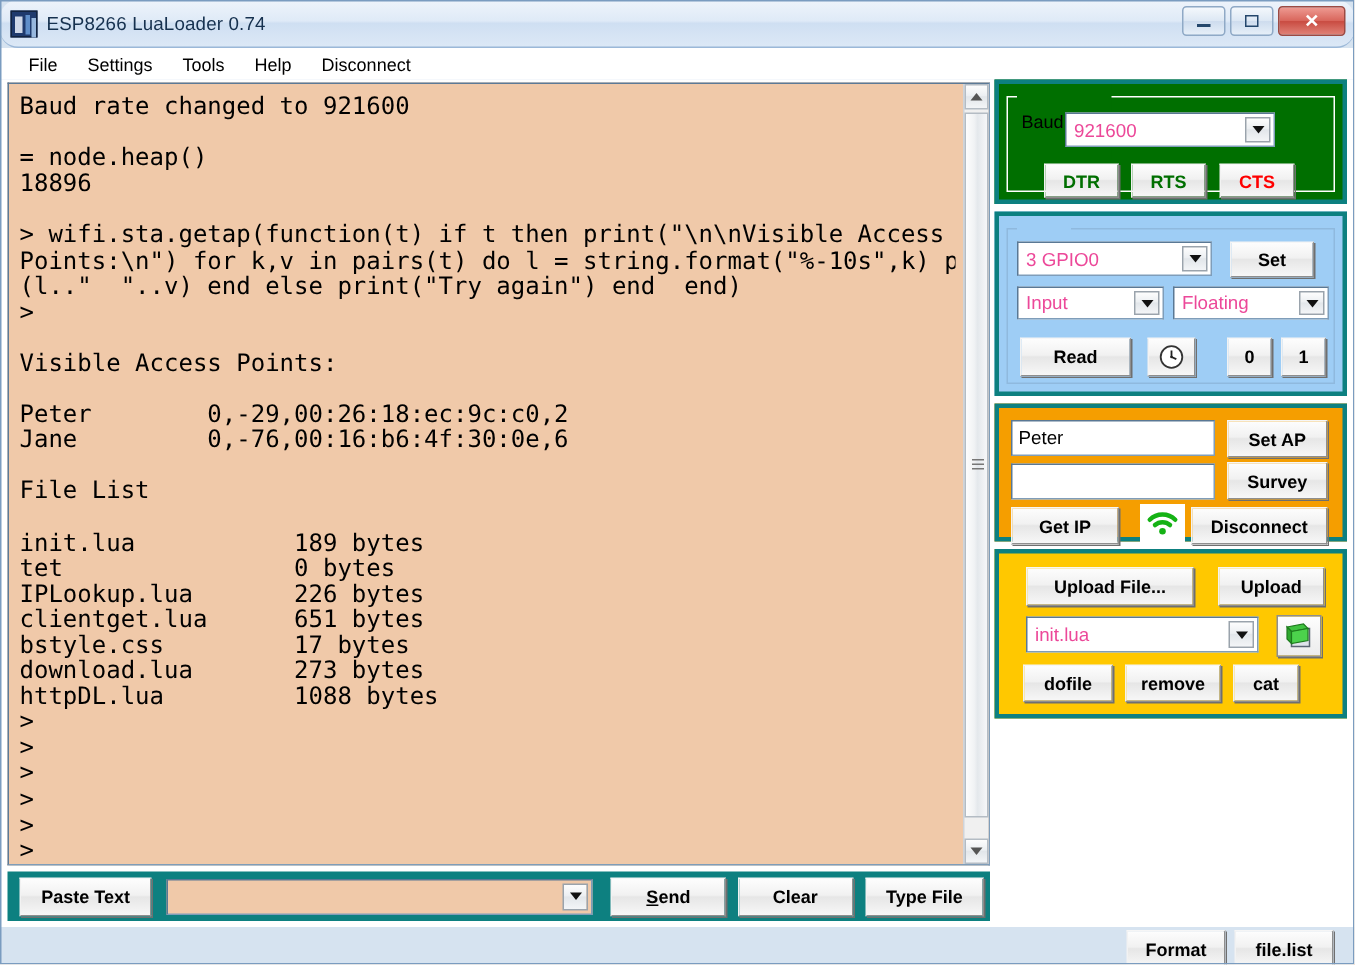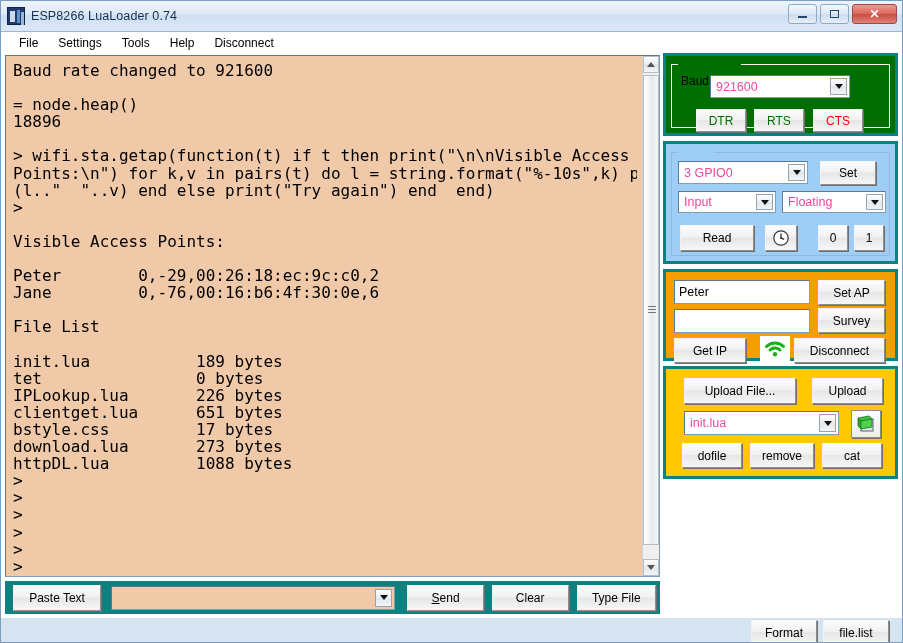--- a/index.html
+++ b/index.html
@@ -14,21 +14,21 @@
     overflow: hidden;
     background: #d6e3f0;
     font-family: "Liberation Sans", sans-serif;
   }
 
   
   .titlebar {
     position: absolute; left: 0; top: 0; width: 903px; height: 32px;
     background: linear-gradient(to bottom, #eef4fb 0%, #dfeaf7 45%, #cfdff2 50%, #dce8f6 100%);
     border-bottom: 1px solid #9bb8d8;
-    display: flex; align-items: center;
+    display: flex; align-items: center; border-radius: 12px;
   }
   .app-icon {
     width: 18px; height: 18px; margin-left: 7px; margin-right: 6px;
     background: #1f3a6d; position: relative; flex: none;
     border: 1px solid #12233f;
   }
   .app-icon::before {
     content: ""; position: absolute; left: 2px; top: 3px;
     width: 5px; height: 11px; background: #cfd8e8;
   }
@@ -118,21 +118,21 @@
     position: absolute; left: 5px; top: 528px; width: 655px; height: 33px;
     background: #0d8080;
     display: flex; align-items: center; padding: 0 4px;
   }
   .btn {
     background: linear-gradient(to bottom, #fdfdfd, #f1f1f1 45%, #e6e6e6 50%, #f7f7f7);
     border: 1px solid #8e8e8e;
     border-top-color: #f6f6f6; border-left-color: #f2f2f2;
     box-shadow: 1px 1px 0 0 #6f6f6f;
     font-family: "Liberation Sans", sans-serif;
-    font-size: 12px; font-weight: normal; color: #000;
+    font-size: 12px; font-weight: bold; color: #000;
     display: flex; align-items: center; justify-content: center;
     cursor: default; user-select: none;
   }
   .tb-paste { width: 92px; height: 26px; margin-left: 4px; }
   .tb-combo {
     width: 297px; height: 24px; margin-left: 10px; position: relative;
     background: #f0c9a9; border: 1px solid #7f9db9;
     border-top-color: #5a7894; border-left-color: #5a7894;
   }
   .combo-arrow {
@@ -401,21 +401,21 @@
         <div class="note-icon" style="left:185px; top:41px;">
           <svg width="20" height="20" viewBox="0 0 20 20">
             <rect x="5" y="5" width="12" height="12" fill="#dfe3ea" stroke="#5a6472" stroke-width="1"></rect>
             <polygon points="2,4 13,2 16,5 5,7" fill="#3fc23f" stroke="#1d7a1d" stroke-width="0.8"></polygon>
             <polygon points="2,4 5,7 5,15 2,12" fill="#2ea82e" stroke="#1d7a1d" stroke-width="0.8"></polygon>
             <polygon points="5,7 16,5 16,13 5,15" fill="#4cd24c" stroke="#1d7a1d" stroke-width="0.8"></polygon>
           </svg>
         </div>
         <div class="btn" style="position:absolute; left:16px; top:74px; width:60px; height:25px;">dofile</div>
         <div class="btn" style="position:absolute; left:84px; top:74px; width:64px; height:25px;">remove</div>
-        <div class="btn" style="position:absolute; left:156px; top:74px; width:60px; height:25px;">cat</div>
+        <div class="btn" style="position:absolute; left:156px; top:74px; width:44px; height:25px;">cat</div>
       </div>
 
       <div class="btn" style="position:absolute; left:88px; top:567px; width:66px; height:25px;">Format</div>
       <div class="btn" style="position:absolute; left:160px; top:567px; width:66px; height:25px;">file.list</div>
     </div>
   </div>
 
 
   <div class="outer-frame"></div>
 </div>

